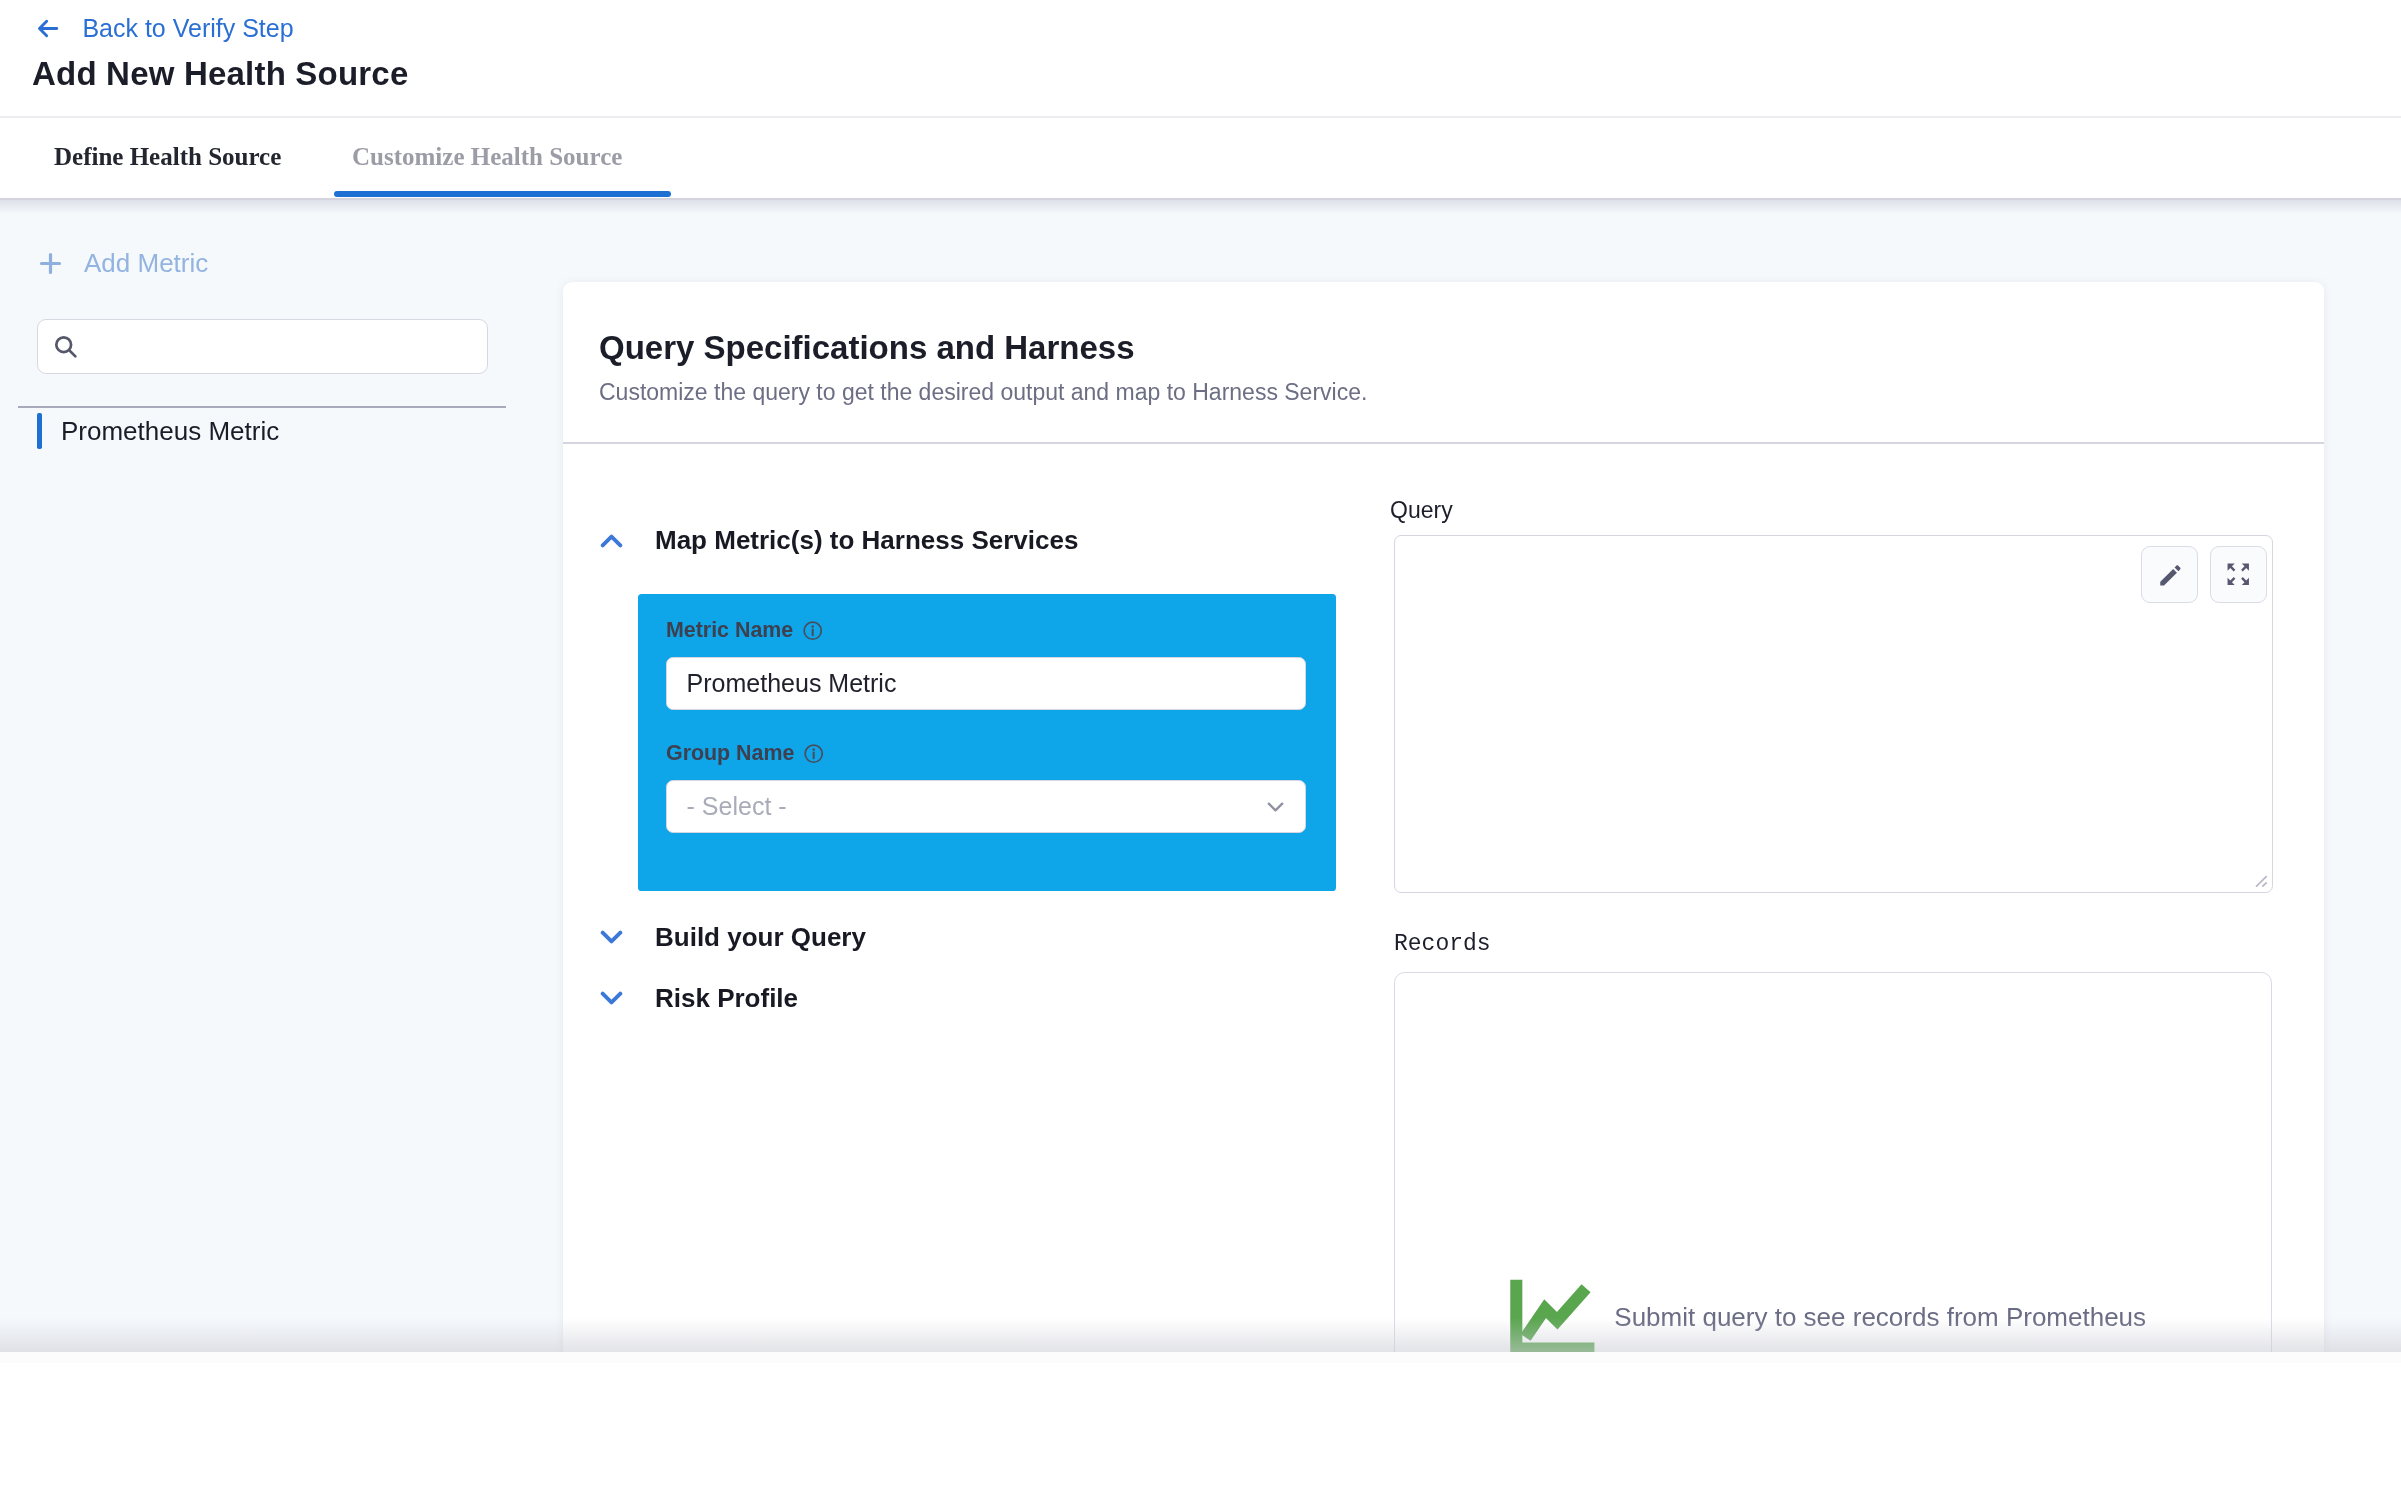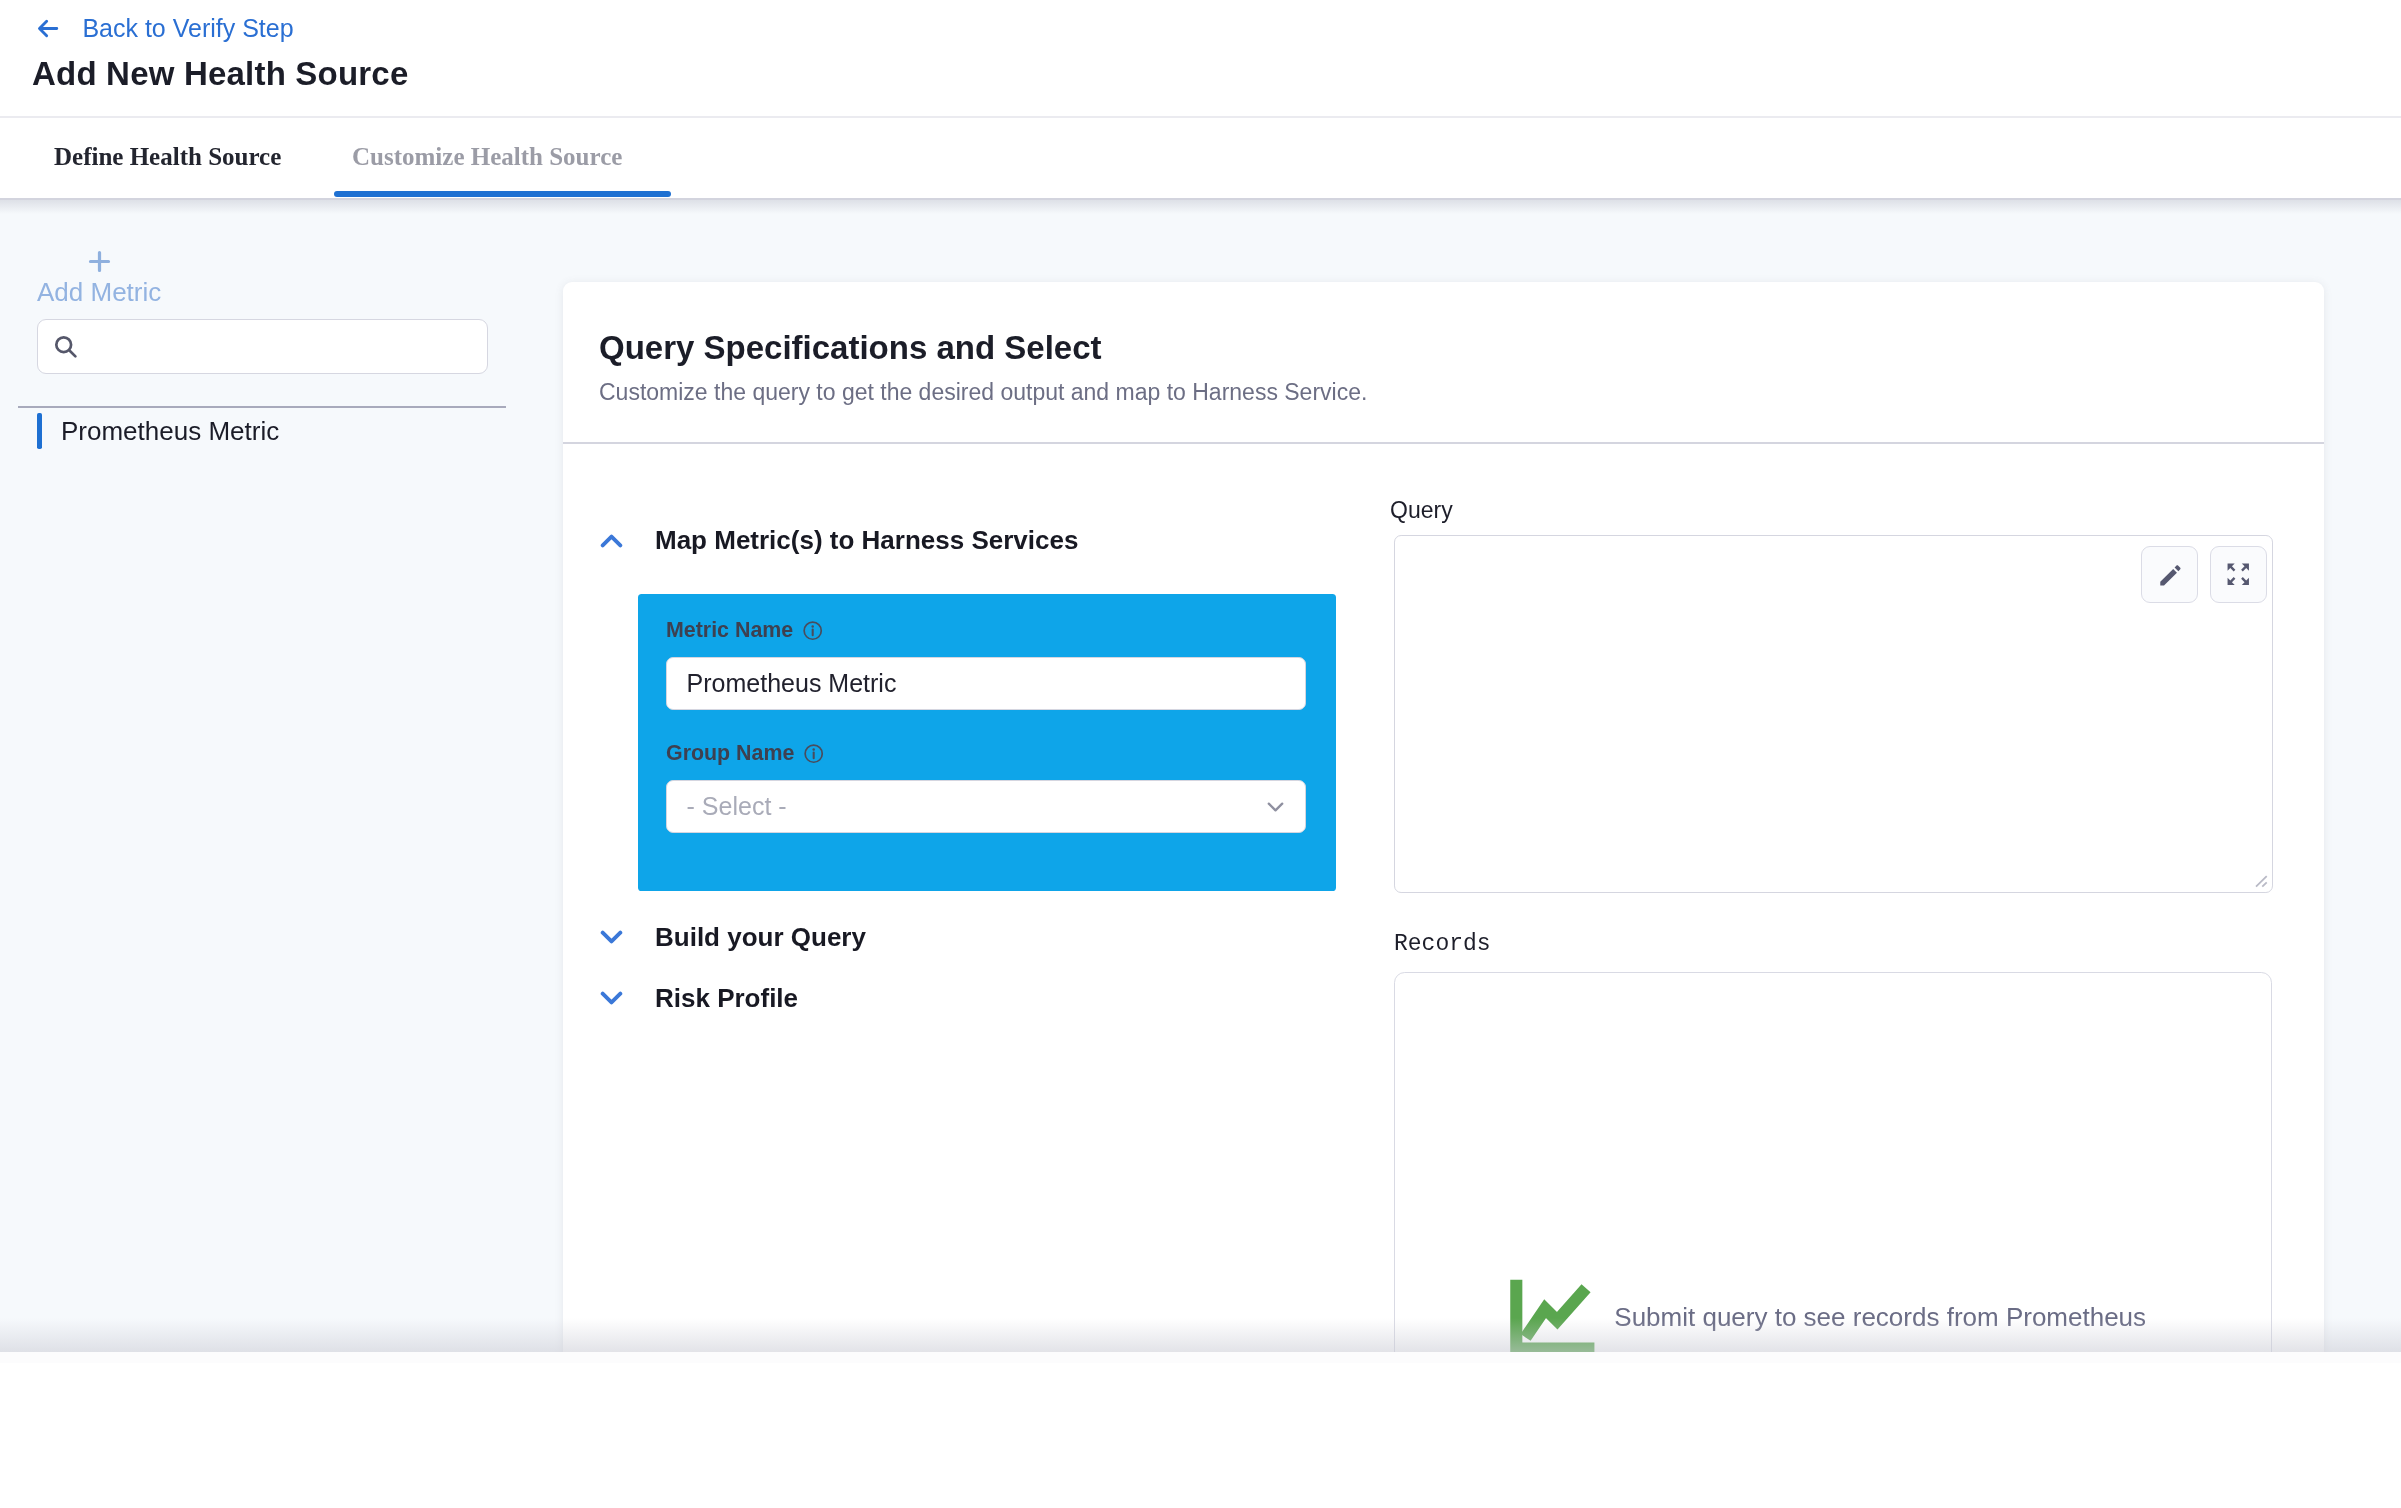--- a/index.html
+++ b/index.html
@@ -17,21 +17,21 @@
 
   .tab-label { position: absolute; top: 143px; font-size: 25px; font-weight: 700; cursor: pointer; font-family: Liberation Serif, serif; }
   .tab-define { left: 54px; color: #23252f; }
   .tab-customize { left: 352px; color: #9b9ca6; }
   .tab-underline { position: absolute; left: 334px; top: 191px; width: 337px; height: 6.2px; border-radius: 3.6px; background: #1e70d2; }
   .tabstrip-border { position: absolute; left: 0; top: 198px; width: 2401px; height: 1.8px; background: #d3d4de; }
   .tabstrip-shadow { position: absolute; left: 0; top: 200px; width: 2401px; height: 14.3px;
                      background: linear-gradient(to bottom, rgba(93,95,122,0.16), rgba(93,95,122,0)); }
 
   
-  .add-metric-btn { position: absolute; left: 37px; top: 248px; display: flex; align-items: center; gap: 2px; cursor: pointer; flex-direction: column; }
+  .add-metric-btn { position: absolute; left: 37px; top: 248px; display: flex; align-items: center; gap: 20px; cursor: pointer; }
   .add-metric-label { font-size: 26px; font-weight: 500; color: #93b3e1; }
   .search-box { position: absolute; left: 37px; top: 319px; width: 451px; height: 55px; background: #ffffff;
                 border: 1.8px solid #d6d7e1; border-radius: 9px; display: flex; align-items: center; padding-left: 14.3px; gap: 10.7px; }
   .search-input { flex: 1; height: 48px; border: none; outline: none; font-size: 25px; color: #21212d; background: transparent; min-width: 0; }
   .sidebar-divider { position: absolute; left: 18px; top: 406px; width: 488px; height: 1.8px; background: #a8aabc; }
   .metric-item { position: absolute; left: 37px; top: 413px; display: flex; align-items: center; gap: 18.7px; cursor: pointer; }
   .metric-sel-bar { width: 5.3px; height: 36px; background: #1e70d2; border-radius: 1.8px; }
   .metric-item-label { font-size: 26px; color: #1b1c28; }
 
   
@@ -124,21 +124,21 @@
   </div>
 
   <div class="sidebar-divider"></div>
 
   <div class="metric-item">
     <div class="metric-sel-bar"></div>
     <div class="metric-item-label">Prometheus Metric</div>
   </div>
 
   <div class="card">
-    <div class="ch">Query Specifications and Select</div>
+    <div class="ch">Query Specifications and Harness</div>
     <div class="cs">Customize the query to get the desired output and map to Harness Service.</div>
     <div class="card-divider"></div>
 
     <div class="sec-row sec-row-1">
       <span>
         <svg width="23" height="15" viewBox="0 0 26 17" fill="none">
           <path d="M3 14 L13 4 L23 14" stroke="#3b78d8" stroke-width="4.4" stroke-linecap="round" stroke-linejoin="round"></path>
         </svg>
       </span>
       <span class="sec-title">Map Metric(s) to Harness Services</span>

